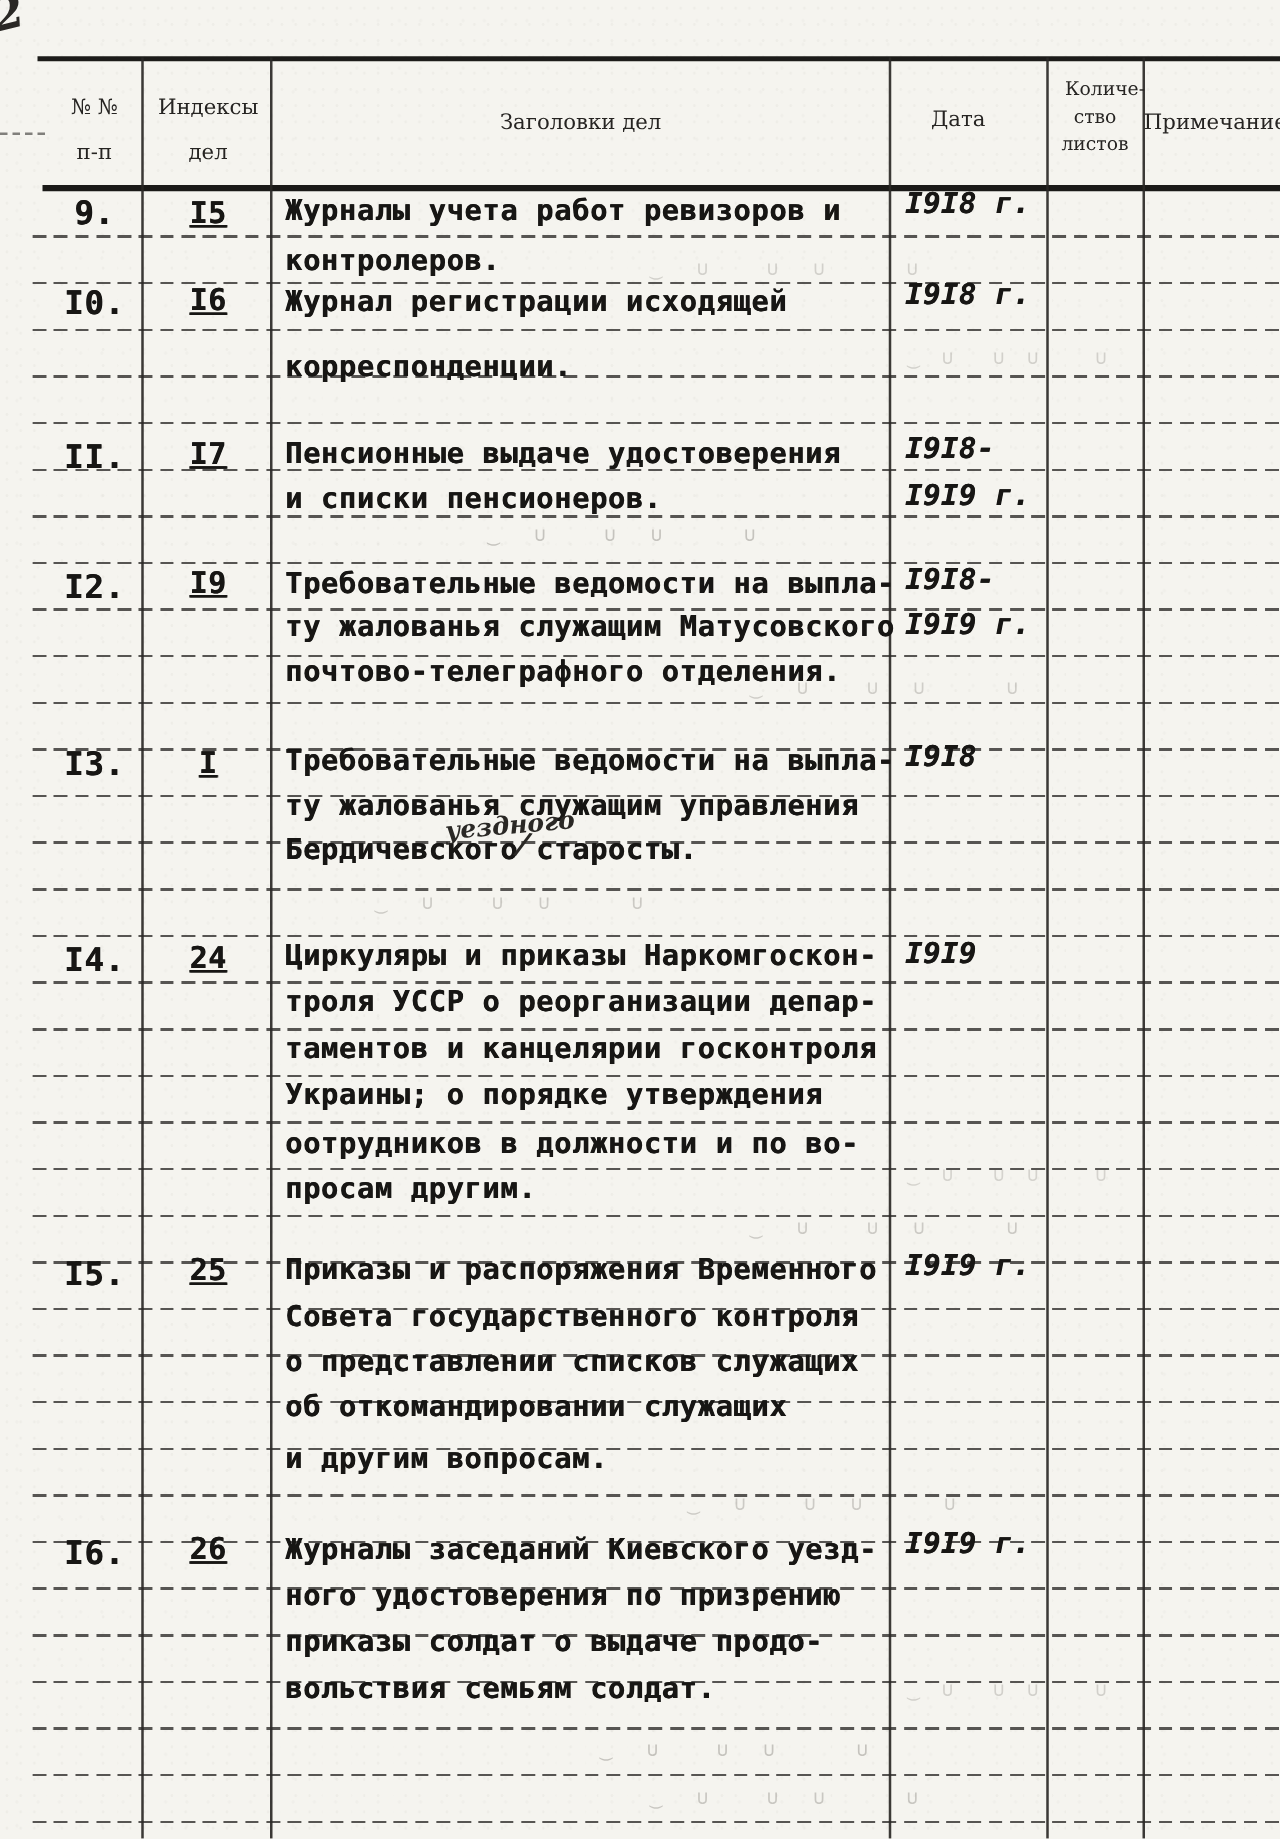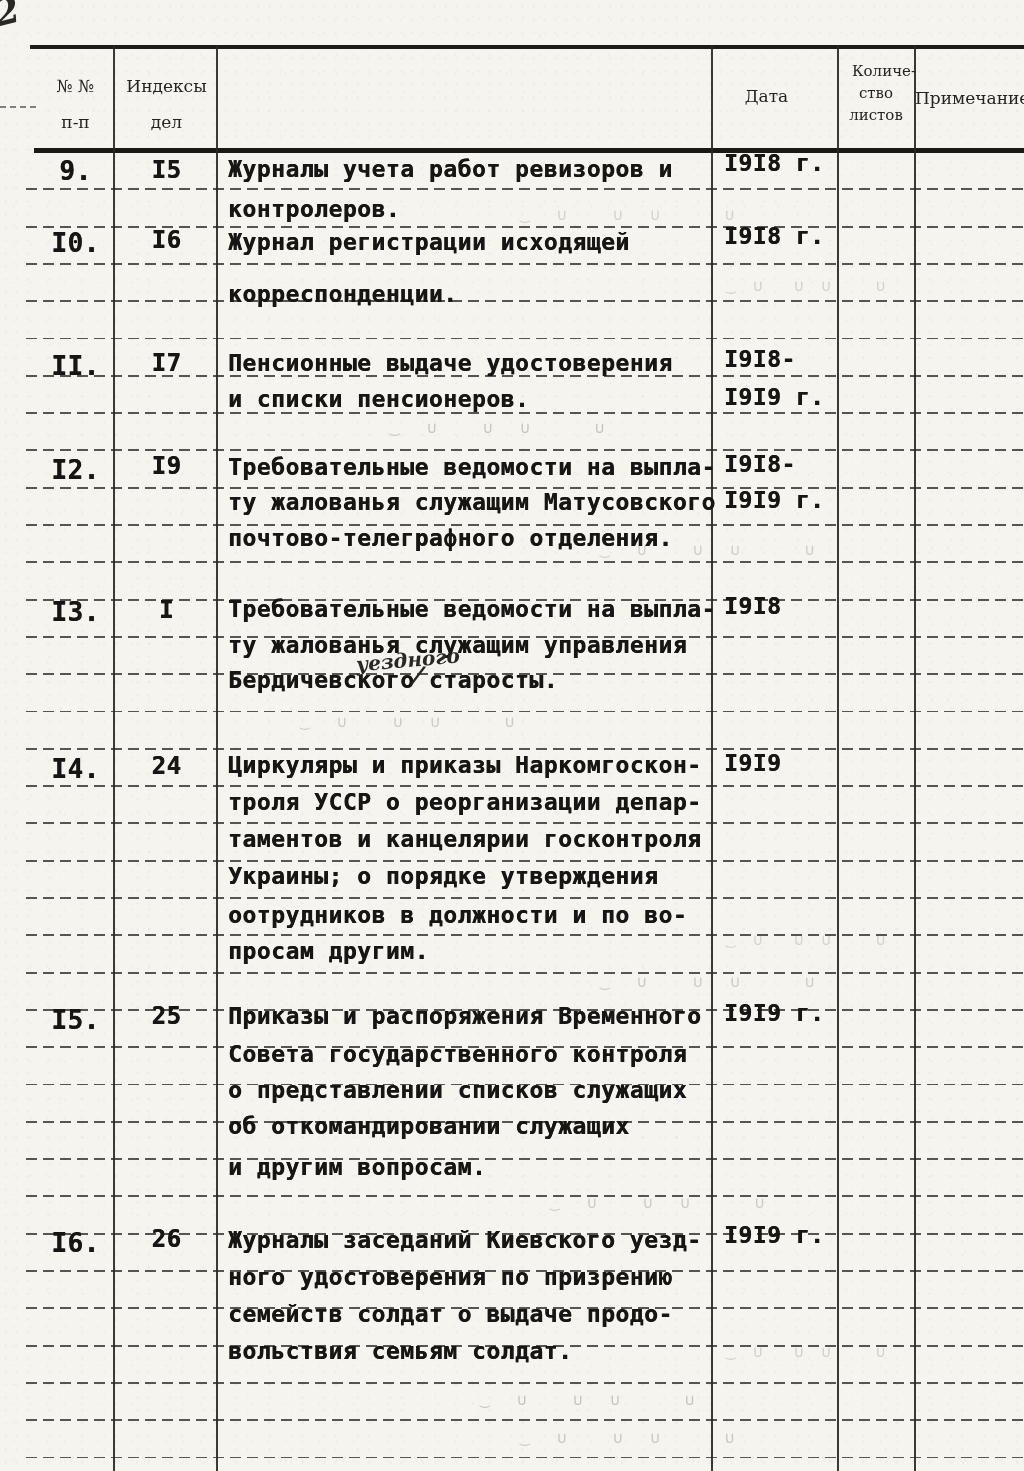--- a/index.html
+++ b/index.html
@@ -26,23 +26,23 @@
   .h{
     position:absolute;font-family:"DejaVu Serif",serif;font-size:17px;color:#262422;
     text-align:center;white-space:pre;
   }
   .h.small{font-size:15px;}
   .t{
     position:absolute;font-weight:700;font-size:23px;color:#171614;
     letter-spacing:.5px;white-space:pre;text-shadow:.4px 0 0 #171614;
   }
   .num{left:36px;width:79px;text-align:center;font-size:26px;}
-  .idx{left:117px;width:99px;text-align:center;font-size:24px;}
+  .idx{left:117px;width:99px;text-align:center;font-size:24px;text-decoration:underline;}
   .tt{left:228px;}
-  .date{left:724px;}
+  .date{left:724px;font-style:italic;}
   .hand{
     position:absolute;font-family:"DejaVu Serif",serif;font-style:italic;
     color:#2a2825;white-space:pre;
   }
   .ins{left:356px;top:648px;font-size:20px;transform:rotate(-5deg);font-weight:700;}
   .caret{left:414px;top:660px;font-size:24px;transform:rotate(10deg);font-weight:700;}
   .corner{left:-6px;top:-10px;font-size:36px;transform:rotate(-14deg);font-weight:700;}
   .bleed{
     position:absolute;font-size:16px;color:#5a564f;opacity:.3;letter-spacing:9px;
     white-space:pre;font-family:"DejaVu Sans Mono",monospace;
@@ -64,20 +64,21 @@
   <div class="vline" style="left:837px"></div>
   <div class="vline" style="left:914px"></div>
 
   <div class="hand corner">2</div>
   <div class="margin-dash" style="left:0;top:106px;width:36px"></div>
 
   <div class="h" style="left:36px;top:76px;width:79px">№ №</div>
   <div class="h" style="left:36px;top:112px;width:79px">п-п</div>
   <div class="h" style="left:117px;top:76px;width:99px">Индексы</div>
   <div class="h" style="left:117px;top:112px;width:99px">дел</div>
+  <div class="h" style="left:218px;top:88px;width:493px">Заголовки дел</div>
   <div class="h" style="left:712px;top:86px;width:109px">Дата</div>
   <div class="h small" style="left:838px;top:62px;width:92px">Количе-</div>
   <div class="h small" style="left:838px;top:84px;width:76px">ство</div>
   <div class="h small" style="left:838px;top:106px;width:76px">листов</div>
   <div class="h" style="left:915px;top:88px;width:108px">Примечание</div>
 
   <div>
     <div class="t num" style="top:156px">9.</div>
     <div class="t idx" style="top:156px">I5</div>
     <div class="t tt" style="top:156px">Журналы учета работ ревизоров и</div>
@@ -144,21 +145,21 @@
     <div class="t tt" style="top:1113px">об откомандировании служащих</div>
     <div class="t tt" style="top:1154px">и другим вопросам.</div>
     <div class="t date" style="top:1000px">I9I9 г.</div>
   </div>
 
   <div>
     <div class="t num" style="top:1228px">I6.</div>
     <div class="t idx" style="top:1225px">26</div>
     <div class="t tt" style="top:1227px">Журналы заседаний Киевского уезд-</div>
     <div class="t tt" style="top:1264px">ного удостоверения по призрению</div>
-    <div class="t tt" style="top:1301px">семейств солдат о выдаче продо-</div>
+    <div class="t tt" style="top:1301px">приказы солдат о выдаче продо-</div>
     <div class="t tt" style="top:1338px">вольствия семьям солдат.</div>
     <div class="t date" style="top:1222px">I9I9 г.</div>
   </div>
 
   <div class="bleed" style="left:390px;top:418px">‿ ∪  ∪ ∪   ∪</div>
   <div class="bleed" style="left:520px;top:205px;opacity:.22">‿ ∪  ∪ ∪   ∪</div>
   <div class="bleed" style="left:600px;top:540px;opacity:.24">‿ ∪  ∪ ∪   ∪</div>
   <div class="bleed" style="left:300px;top:712px;opacity:.26">‿ ∪  ∪ ∪   ∪</div>
   <div class="bleed" style="left:600px;top:972px;opacity:.26">‿ ∪  ∪ ∪   ∪</div>
   <div class="bleed" style="left:550px;top:1193px;opacity:.26">‿ ∪  ∪ ∪   ∪</div>

